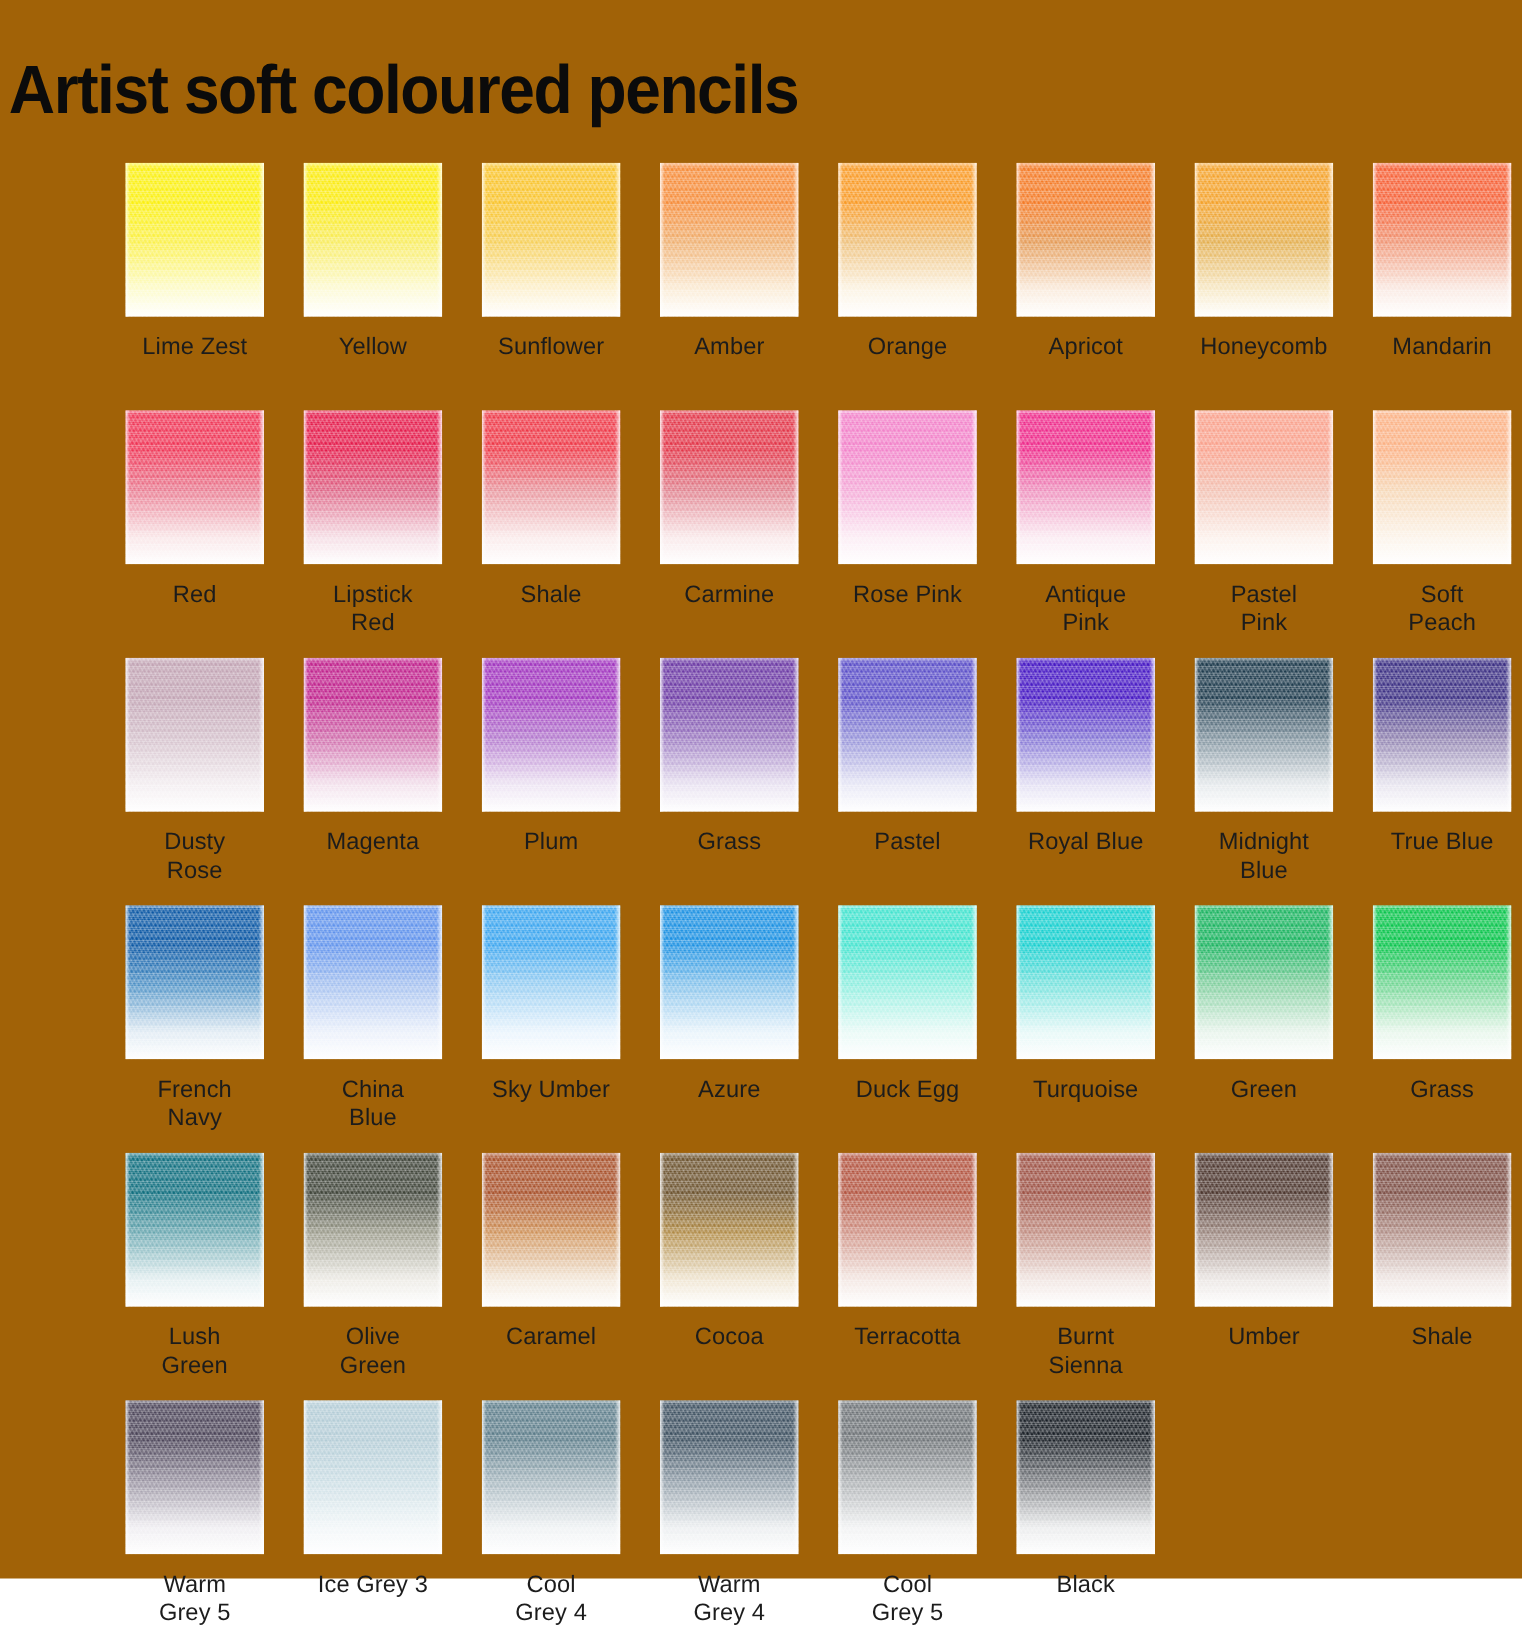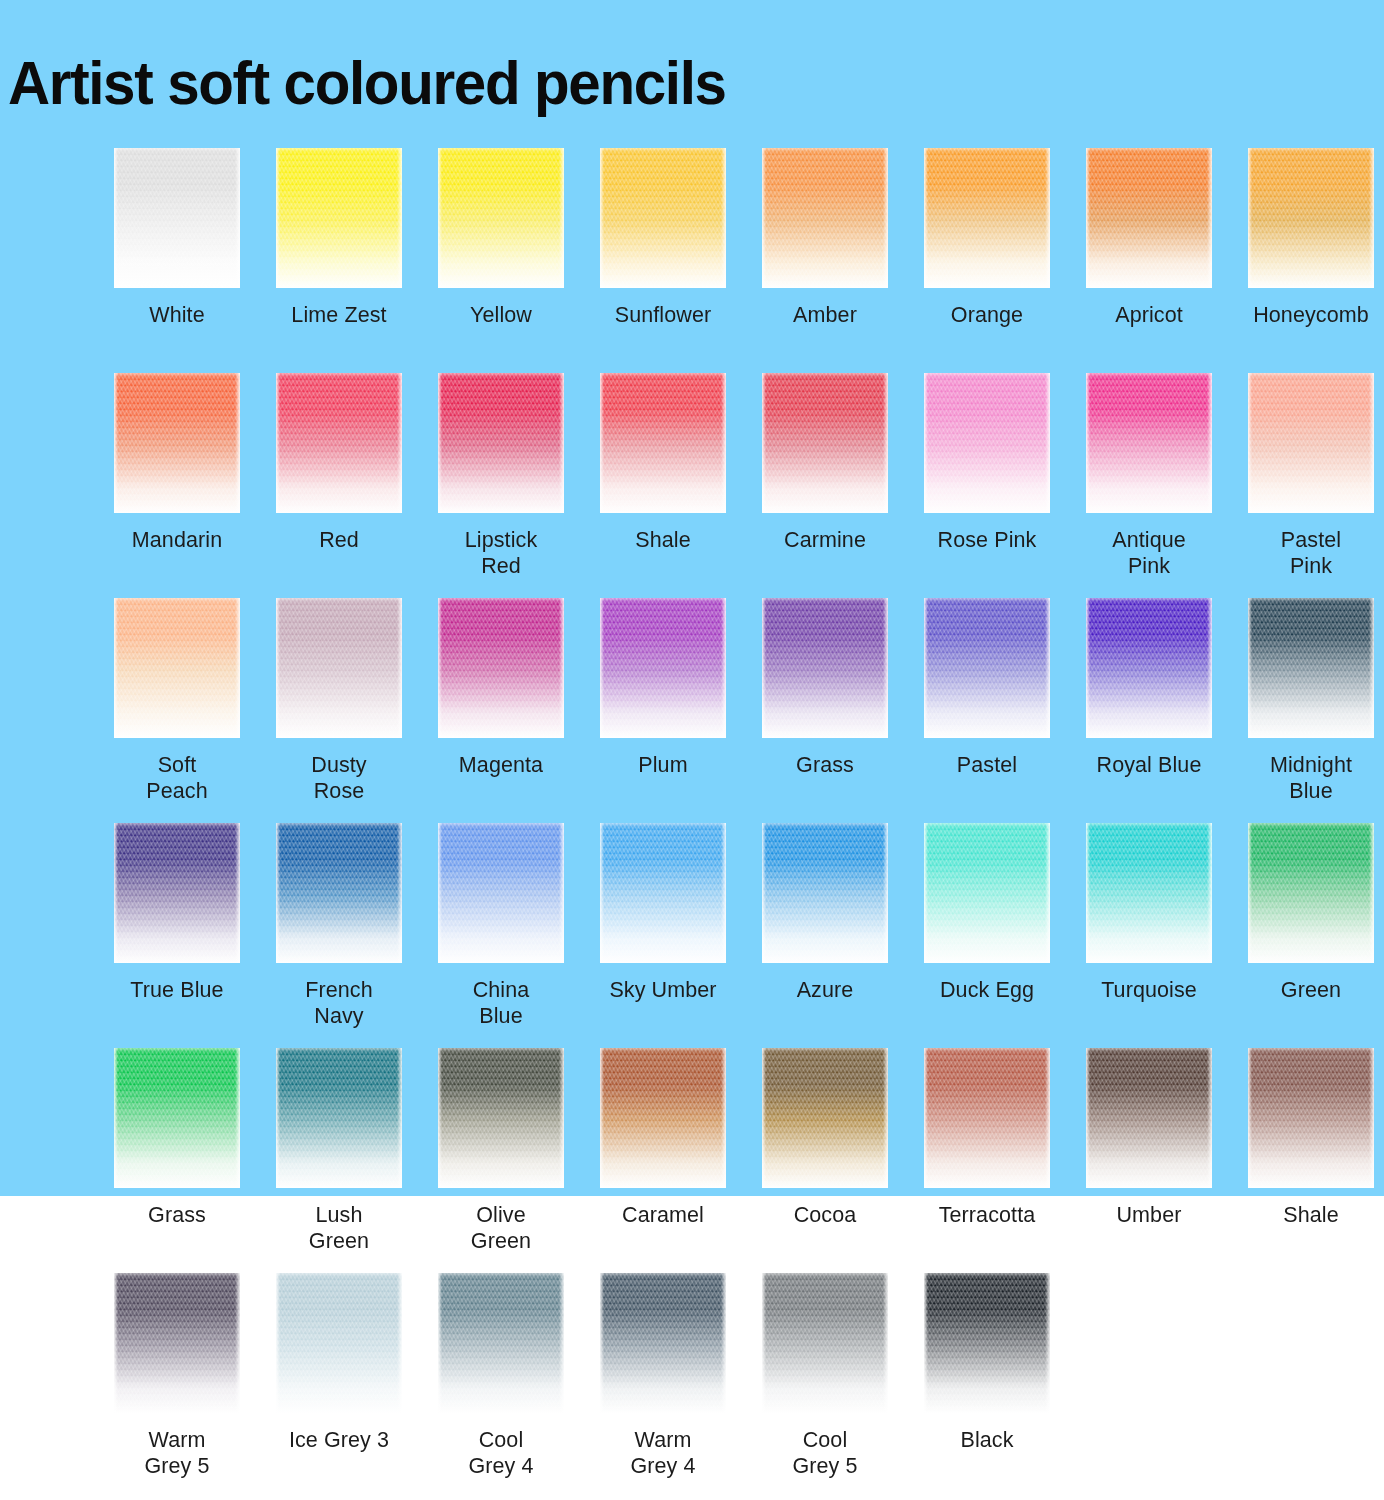--- a/index.html
+++ b/index.html
@@ -12,22 +12,22 @@
     width: 1384px;
     height: 1500px;
     font-family: "Liberation Sans", sans-serif;
     color: #1a1a1a;
     overflow: hidden;
   }
 
   #page {
     position: relative;
     width: 1384px;
-    height: 1196px;
-    background: #7dd3fc;
+    height: 1435px;
+    background: #a16207;
     box-sizing: border-box;
   }
 
   
   #page-title {
     position: absolute;
     left: 8px;
     top: 4px;
     font-family: "Liberation Sans Narrow", "Liberation Sans", sans-serif;
     font-weight: bold;
@@ -136,29 +136,20 @@
 </head>
 <body>
 
 <div id="page">
 
   <h1 id="page-title">Artist soft coloured pencils</h1>
 
   <div id="swatch-grid">
       <div class="swatch-cell">
         <div class="swatch-chip">
-          <div class="chip-base" style="background: linear-gradient(rgb(220, 220, 220) 0%, rgb(220, 220, 220) 26%, rgb(235, 235, 235) 52%, rgb(251, 251, 251) 82%, rgb(255, 255, 255) 100%);"></div>
-          <div class="chip-strokes"></div>
-          <div class="chip-grain"></div>
-          <div class="chip-edges"></div>
-        </div>
-        <div class="swatch-label">White</div>
-      </div>
-      <div class="swatch-cell">
-        <div class="swatch-chip">
           <div class="chip-base" style="background: linear-gradient(rgb(251, 240, 17) 0%, rgb(251, 240, 17) 26%, rgb(251, 240, 74) 52%, rgb(253, 251, 200) 82%, rgb(255, 255, 255) 100%);"></div>
           <div class="chip-strokes"></div>
           <div class="chip-grain"></div>
           <div class="chip-edges"></div>
         </div>
         <div class="swatch-label">Lime Zest</div>
       </div>
       <div class="swatch-cell">
         <div class="swatch-chip">
           <div class="chip-base" style="background: linear-gradient(rgb(251, 235, 16) 0%, rgb(251, 235, 16) 26%, rgb(248, 236, 95) 52%, rgb(253, 250, 211) 82%, rgb(255, 255, 255) 100%);"></div>
@@ -488,20 +479,30 @@
         <div class="swatch-chip">
           <div class="chip-base" style="background: linear-gradient(rgb(179, 85, 65) 0%, rgb(179, 85, 65) 26%, rgb(207, 145, 132) 52%, rgb(243, 230, 225) 82%, rgb(255, 255, 255) 100%);"></div>
           <div class="chip-strokes"></div>
           <div class="chip-grain"></div>
           <div class="chip-edges"></div>
         </div>
         <div class="swatch-label">Terracotta</div>
       </div>
       <div class="swatch-cell">
         <div class="swatch-chip">
+          <div class="chip-base" style="background: linear-gradient(rgb(157, 82, 69) 0%, rgb(157, 82, 69) 26%, rgb(192, 139, 127) 52%, rgb(240, 228, 224) 82%, rgb(255, 255, 255) 100%);"></div>
+          <div class="chip-strokes"></div>
+          <div class="chip-grain"></div>
+          <div class="chip-edges"></div>
+        </div>
+        <div class="swatch-label">Burnt
+Sienna</div>
+      </div>
+      <div class="swatch-cell">
+        <div class="swatch-chip">
           <div class="chip-base" style="background: linear-gradient(rgb(77, 55, 47) 0%, rgb(77, 55, 47) 26%, rgb(152, 131, 123) 52%, rgb(234, 229, 226) 82%, rgb(255, 255, 255) 100%);"></div>
           <div class="chip-strokes"></div>
           <div class="chip-grain"></div>
           <div class="chip-edges"></div>
         </div>
         <div class="swatch-label">Umber</div>
       </div>
       <div class="swatch-cell">
         <div class="swatch-chip">
           <div class="chip-base" style="background: linear-gradient(rgb(125, 79, 70) 0%, rgb(125, 79, 70) 26%, rgb(176, 141, 133) 52%, rgb(239, 230, 227) 82%, rgb(255, 255, 255) 100%);"></div>

